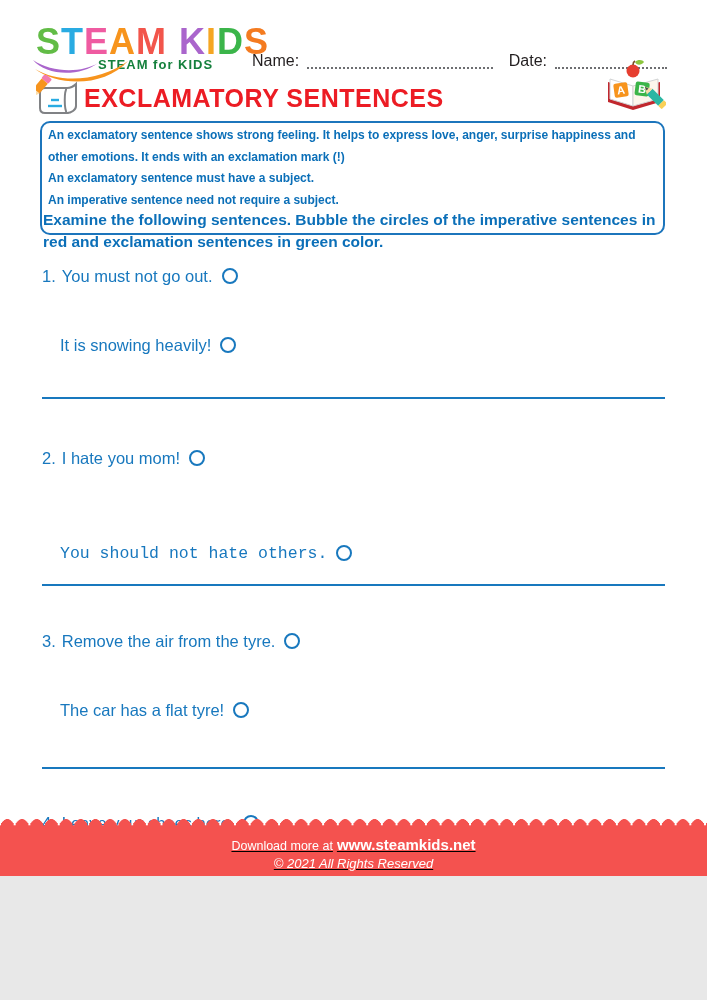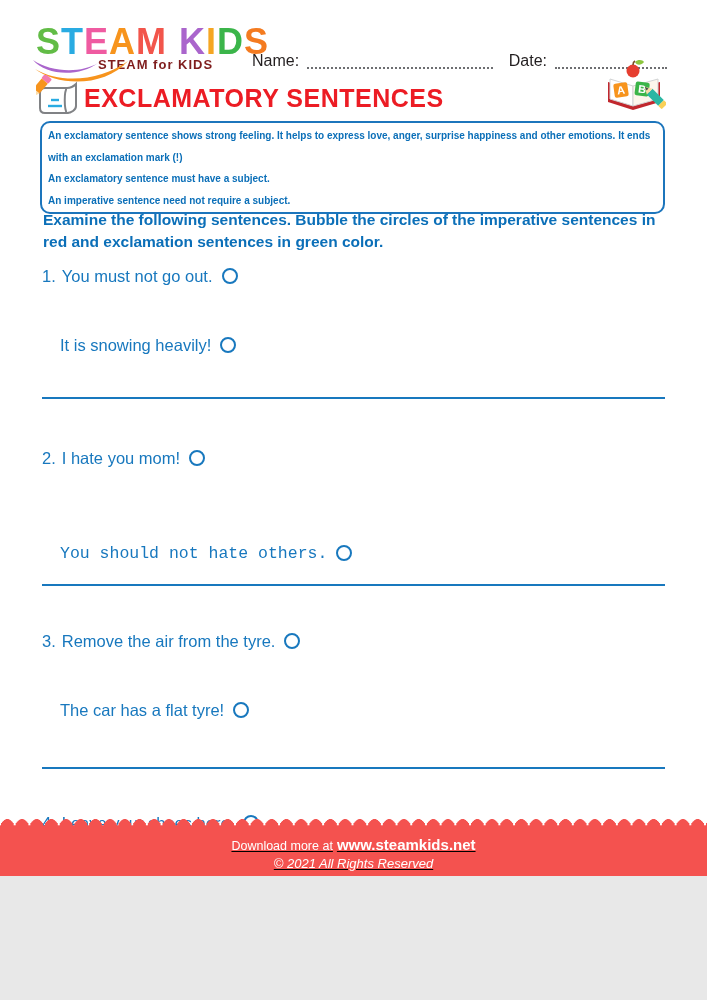--- a/index.html
+++ b/index.html
@@ -8,21 +8,21 @@
     position:relative; width:707px; height:876px; margin:0 auto;
     background:#ffffff; overflow:hidden;
   }
 
   
   .logo { position:absolute; top:24px; left:36px; }
   .logo-wordmark { font-weight:800; font-size:36px; letter-spacing:1px; line-height:36px; white-space:pre; }
   .logo-swoosh { position:absolute; left:-6px; top:34px; }
   .logo-tagline {
     margin-left:62px; margin-top:-3px; font-size:13px; font-weight:bold;
-    color:#7f1d1d; letter-spacing:1px;
+    color:#15803d; letter-spacing:1px;
   }
 
   .name-date-row {
     position:absolute; top:52px; left:252px; right:40px;
     display:flex; align-items:center; font-size:16px; color:#231F20;
   }
   .nd-label { padding-bottom:1px; }
   .nd-line  { border-bottom:2px dotted #6D6E71; height:15px; }
   .name-line { flex:1 1 auto; margin-left:8px; }
   .date-label { margin-left:16px; }
@@ -33,22 +33,22 @@
   .page-title {
     position:absolute; top:84px; left:84px;
     font-size:25px; font-weight:800; color:#EC1C24; letter-spacing:0.5px;text-align:right;
   }
   .book-icon { position:absolute; top:58px; left:604px; }
 
   
   .info-box {
     position:absolute; top:121px; left:40px; width:625px;
     border:2px solid #1C75BC; border-radius:10px;
-    padding:2px 6px 1px 6px;
-    color:#0B6FB8; font-weight:bold; font-size:10px; line-height:21.5px;
+    padding:2px 6px 22px 6px;
+    color:#0B6FB8; font-weight:bold; font-size:12px; line-height:21.5px;
   }
   .instructions {
     position:absolute; top:209px; left:43px; width:628px;
     color:#0B6FB8; font-weight:bold; font-size:15.5px; line-height:22px;
   }
 
   
   .q-row {
     position:absolute; height:24px;
     display:flex; align-items:center;

